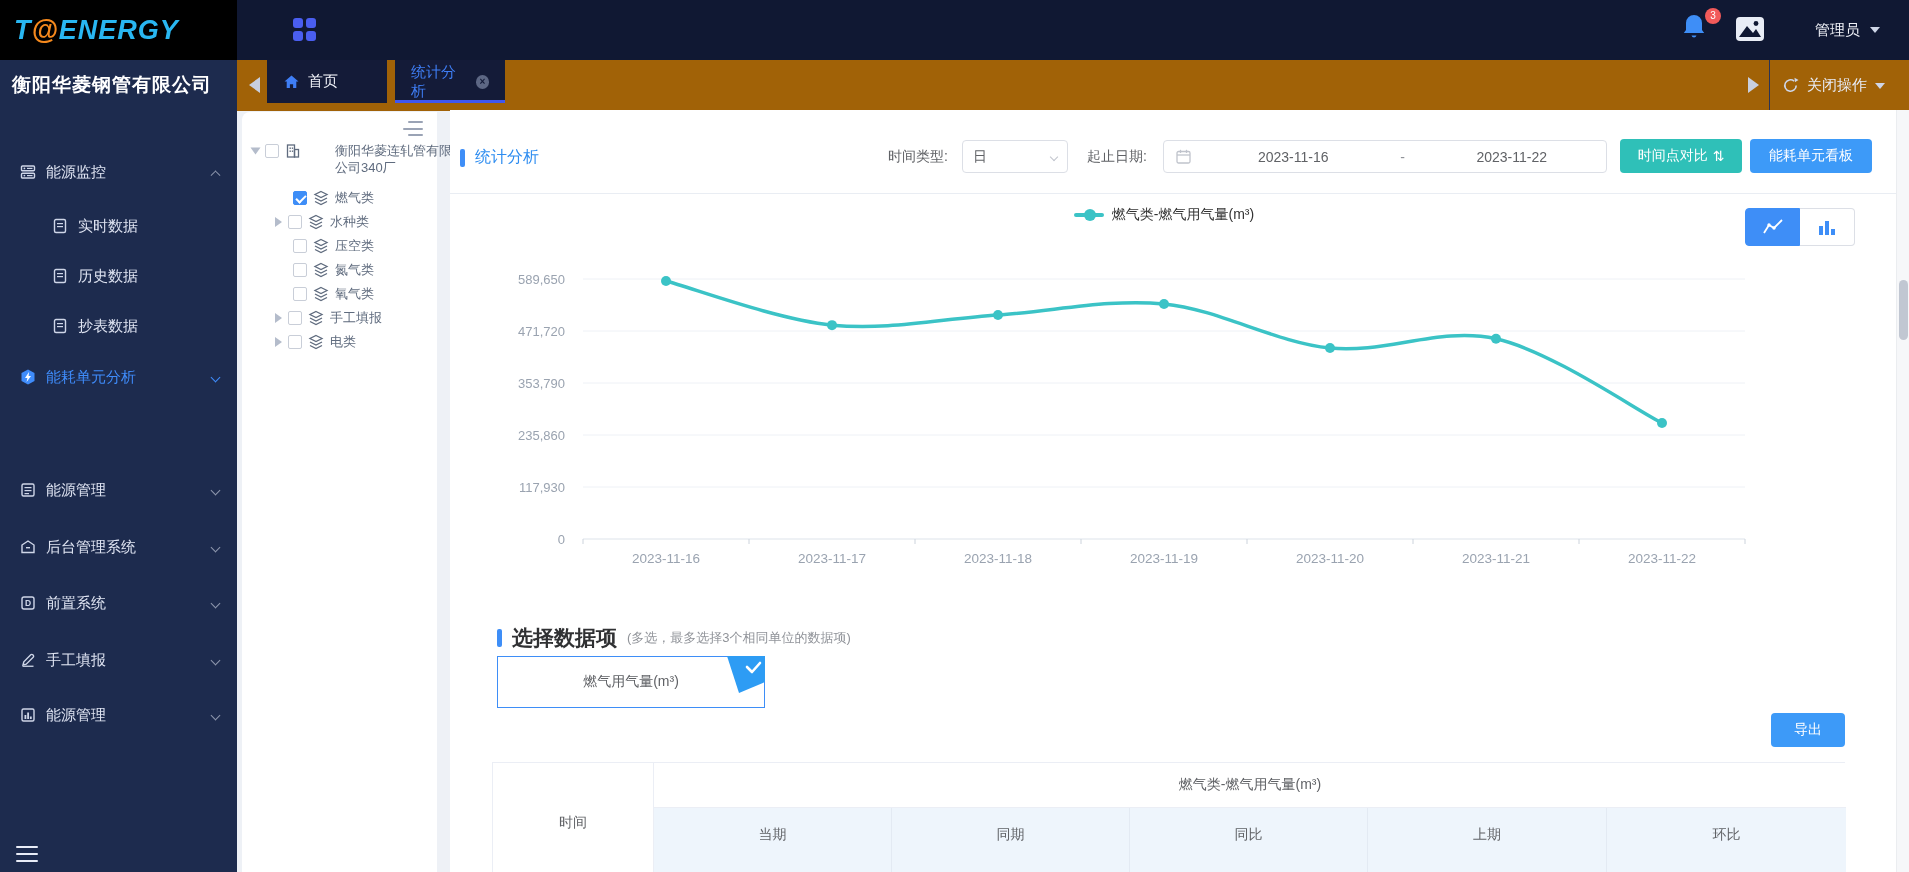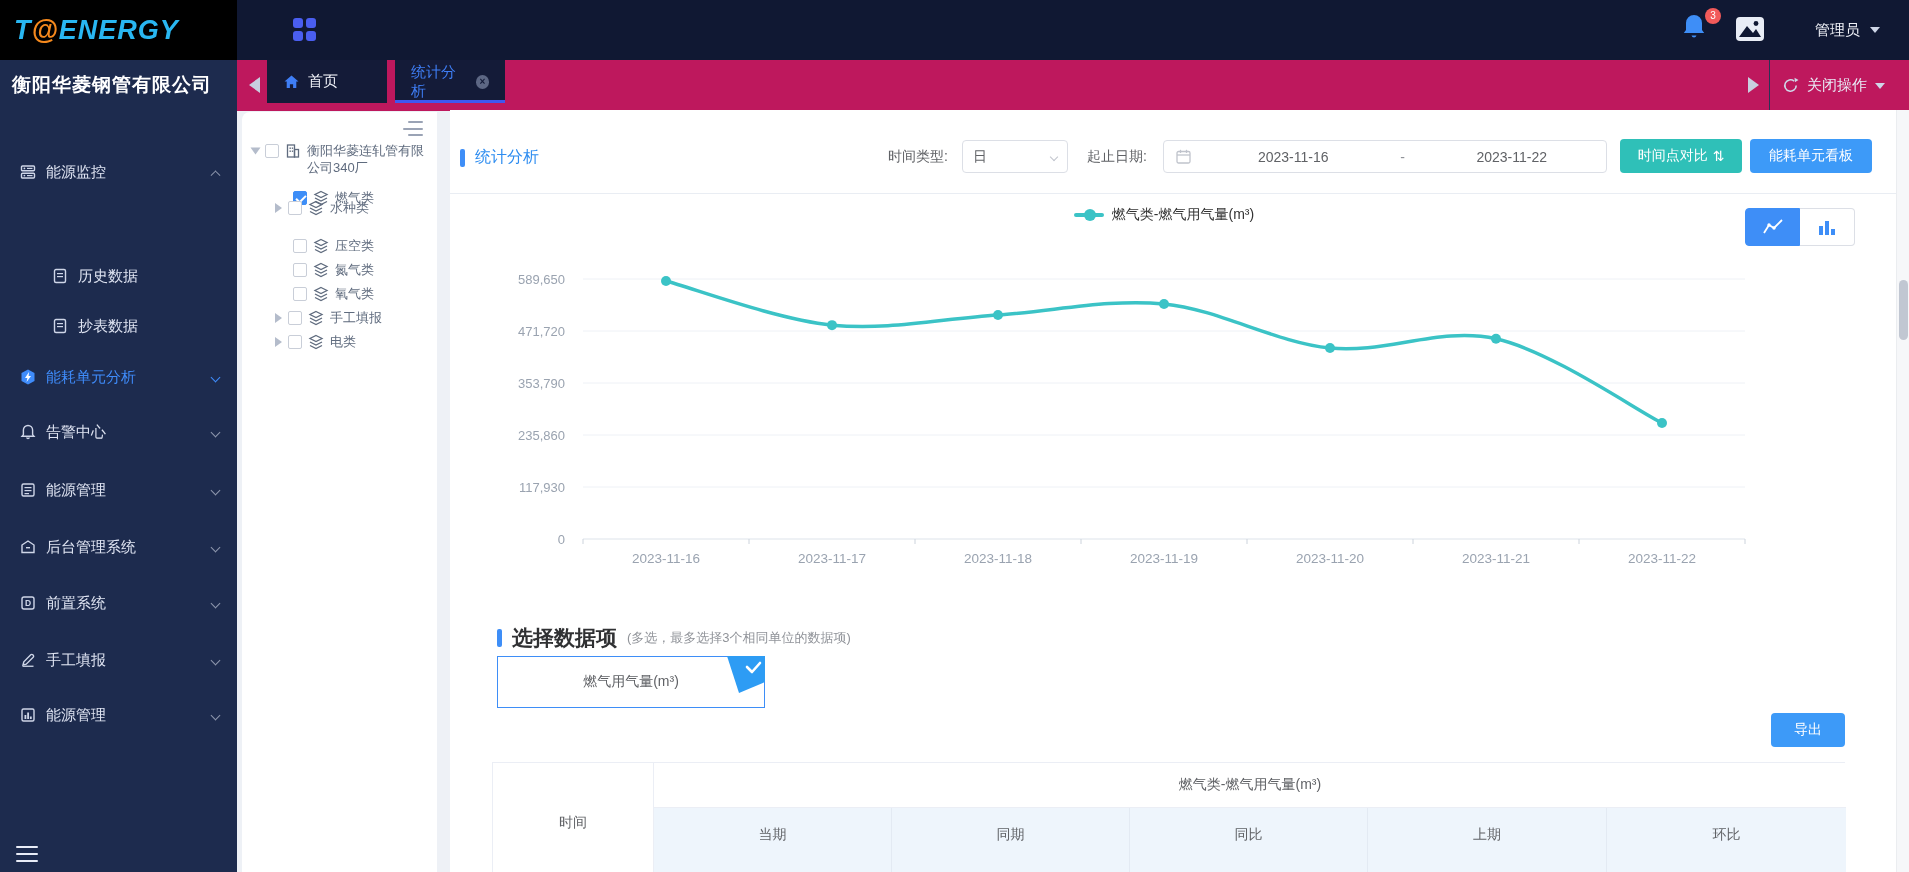--- a/index.html
+++ b/index.html
@@ -27,42 +27,42 @@
   .topbar { position:absolute; left:237px; top:0; width:1672px; height:60px; background:#101833; }
   .grid-icon { position:absolute; left:56px; top:18px; width:24px; height:24px; display:grid; grid-template-columns:10px 10px; grid-template-rows:10px 10px; gap:3px; cursor:pointer; }
   .grid-icon i { background:#4a5ef0; border-radius:3px; }
   .bell-wrap { position:absolute; left:1444px; top:12px; width:34px; height:36px; cursor:pointer; }
   .badge { position:absolute; right:-6px; top:-4px; min-width:16px; height:16px; border-radius:8px; background:#f25a5a; color:#fff; font-size:10px; line-height:16px; text-align:center; padding:0 3px; }
   .pic-icon { position:absolute; left:1498px; top:16px; cursor:pointer; }
   .user { position:absolute; left:1578px; top:0; height:60px; display:flex; align-items:center; gap:10px; color:#f0f2f8; font-size:15px; cursor:pointer; }
   .caret-down { width:0; height:0; border-left:5px solid transparent; border-right:5px solid transparent; border-top:6px solid #cfd6e8; display:inline-block; }
 
   
-  .tabbar { position:absolute; left:237px; top:60px; width:1672px; height:51px; background:#be185d; }
+  .tabbar { position:absolute; left:237px; top:60px; width:1672px; height:51px; background:#a16207; }
   .tab-back { position:absolute; left:12px; top:17px; width:0; height:0; border-top:8px solid transparent; border-bottom:8px solid transparent; border-right:11px solid #c8cfdf; cursor:pointer; }
   .tab-fwd  { position:absolute; right:150px; top:17px; width:0; height:0; border-top:8px solid transparent; border-bottom:8px solid transparent; border-left:11px solid #c8cfdf; cursor:pointer; }
   .tab { position:absolute; top:0; height:43px; background:#141b38; display:flex; align-items:center; gap:8px; padding:0 16px; font-size:15px; color:#f0f2f8; cursor:pointer; }
   .tab.home { left:30px; width:120px; }
   .tab.stat { left:158px; width:110px; color:#3f7ef5; }
   .tab.stat::after { content:""; position:absolute; left:0; bottom:0; width:100%; height:3px; background:#3f57f0; }
   .tab-close { width:14px; height:14px; border-radius:50%; background:#5d6784; color:#141b38; font-size:10px; line-height:14px; text-align:center; font-weight:bold; }
   .tab-actions { position:absolute; right:0; top:0; height:51px; width:140px; border-left:1px solid #2a3357; display:flex; align-items:center; gap:8px; padding-left:12px; color:#e8ecf7; font-size:15px; cursor:pointer; }
 
   
   .tree-panel { position:absolute; left:242px; top:112px; width:195px; height:760px; background:#fff; border-radius:8px 0 0 0; z-index:2; }
   .tree-toggle { position:absolute; right:14px; top:9px; width:20px; height:15px; cursor:pointer; display:flex; flex-direction:column; justify-content:space-between; }
   .tree-toggle i { height:2px; background:#9aa3b5; border-radius:1px; }
   .tree-toggle i:nth-child(1){ margin-left:5px; } .tree-toggle i:nth-child(3){ margin-left:5px; }
   .tnode { position:absolute; display:flex; align-items:center; gap:6px; font-size:13px; color:#5f6b7e; cursor:pointer; white-space:nowrap; }
   .tcaret { width:0; height:0; border-top:5px solid transparent; border-bottom:5px solid transparent; border-left:7px solid #b4bccb; display:inline-block; }
   .tcaret.open { transform:rotate(90deg); }
   .cb { width:14px; height:14px; border:1px solid #c9ced8; border-radius:2px; background:#fff; flex:0 0 14px; position:relative; }
   .cb.checked { background:#3e8ef7; border-color:#3e8ef7; }
   .cb.checked::after { content:""; position:absolute; left:4px; top:1px; width:4px; height:8px; border-right:2px solid #fff; border-bottom:2px solid #fff; transform:rotate(45deg); }
-  .tlabel.wrap { white-space:normal; width:118px; line-height:17px; }
+  .tlabel.wrap { white-space:normal; width:118px; line-height:17px;margin-left:28px; }
 
   
   .main { position:absolute; left:450px; top:110px; width:1446px; height:762px; background:#fff; overflow:hidden; z-index:2; }
   .sec-title { position:absolute; display:flex; align-items:center; gap:10px; }
   .sec-bar { width:5px; height:18px; background:#3e8ef7; border-radius:2px; }
   .title-blue { color:#2d8cf0; font-size:16px; }
   .flabel { position:absolute; font-size:14px; color:#606266; line-height:33px; }
   .select { position:absolute; left:512px; top:30px; width:106px; height:33px; border:1px solid #dcdfe6; border-radius:4px; display:flex; align-items:center; padding:0 10px; font-size:14px; color:#606266; cursor:pointer; background:#fff; }
   .select .chev { margin-left:auto; border-color:#c0c4cc; width:6px; height:6px; }
   .daterange { position:absolute; left:713px; top:30px; width:444px; height:33px; border:1px solid #dcdfe6; border-radius:4px; display:flex; align-items:center; font-size:14px; color:#606266; background:#fff; cursor:pointer; }
@@ -118,51 +118,51 @@
         <rect x="1.5" y="2" width="13" height="4.8" rx="1" fill="none" stroke="#cfd6e8" stroke-width="1.4"></rect>
         <rect x="1.5" y="9.2" width="13" height="4.8" rx="1" fill="none" stroke="#cfd6e8" stroke-width="1.4"></rect>
         <circle cx="4.4" cy="4.4" r="0.9" fill="#cfd6e8"></circle>
         <circle cx="4.4" cy="11.6" r="0.9" fill="#cfd6e8"></circle>
         <rect x="7" y="3.8" width="5.5" height="1.2" fill="#cfd6e8"></rect>
         <rect x="7" y="11" width="5.5" height="1.2" fill="#cfd6e8"></rect>
       </svg>
     <span>能源监控</span>
     <span class="chev up"></span>
   </div>
-  <div class="mitem sub" style="top:256px">
+  <div class="mitem sub" style="top:206px">
     <svg class="micon" viewBox="0 0 16 16">
         <rect x="2.5" y="1.5" width="11" height="13" rx="1.5" fill="none" stroke="#cfd6e8" stroke-width="1.4"></rect>
         <rect x="5" y="5" width="6" height="1.2" fill="#cfd6e8"></rect>
         <rect x="5" y="8" width="6" height="1.2" fill="#cfd6e8"></rect>
       </svg>
-    <span>历史数据</span>
-  </div>
-  <div class="mitem sub" style="top:306px">
+    <span>实时数据</span>
+  </div>
+  <div class="mitem sub" style="top:256px">
     <svg class="micon" viewBox="0 0 16 16">
         <rect x="2.5" y="1.5" width="11" height="13" rx="1.5" fill="none" stroke="#cfd6e8" stroke-width="1.4"></rect>
         <rect x="5" y="5" width="6" height="1.2" fill="#cfd6e8"></rect>
         <rect x="5" y="8" width="6" height="1.2" fill="#cfd6e8"></rect>
       </svg>
+    <span>历史数据</span>
+  </div>
+  <div class="mitem sub" style="top:306px">
+    <svg class="micon" viewBox="0 0 16 16">
+        <rect x="2.5" y="1.5" width="11" height="13" rx="1.5" fill="none" stroke="#cfd6e8" stroke-width="1.4"></rect>
+        <rect x="5" y="5" width="6" height="1.2" fill="#cfd6e8"></rect>
+        <rect x="5" y="8" width="6" height="1.2" fill="#cfd6e8"></rect>
+      </svg>
     <span>抄表数据</span>
   </div>
 
   <div class="mitem active" style="top:357px">
     <svg class="micon" viewBox="0 0 16 16">
         <polygon points="8,0.5 14.5,4 14.5,12 8,15.5 1.5,12 1.5,4" fill="#3f8cfb"></polygon>
         <polygon points="9,3 5,9 7.4,9 6.6,13 11,7 8.6,7" fill="#fff"></polygon>
       </svg>
     <span>能耗单元分析</span>
-    <span class="chev"></span>
-  </div>
-  <div class="mitem" style="top:412px">
-    <svg class="micon" viewBox="0 0 16 16">
-        <path d="M8 1.5 a4.6 4.6 0 0 1 4.6 4.6 V10.6 L14 12.3 H2 L3.4 10.6 V6.1 A4.6 4.6 0 0 1 8 1.5 Z" fill="none" stroke="#cfd6e8" stroke-width="1.4"></path>
-        <path d="M6.6 13.6 a1.5 1.5 0 0 0 2.8 0" fill="none" stroke="#cfd6e8" stroke-width="1.4"></path>
-      </svg>
-    <span>告警中心</span>
     <span class="chev"></span>
   </div>
   <div class="mitem" style="top:470px">
     <svg class="micon" viewBox="0 0 16 16">
         <rect x="2" y="2" width="12" height="12" rx="1.5" fill="none" stroke="#cfd6e8" stroke-width="1.4"></rect>
         <rect x="4.5" y="5" width="7" height="1.2" fill="#cfd6e8"></rect>
         <rect x="4.5" y="8" width="7" height="1.2" fill="#cfd6e8"></rect>
         <rect x="4.5" y="11" width="4.5" height="1.2" fill="#cfd6e8"></rect>
       </svg>
     <span>能源管理</span>
@@ -283,21 +283,21 @@
 
   <div class="tnode" style="left:51px; top:77px">
     <span class="cb checked"></span>
     <svg width="16" height="16" viewBox="0 0 16 16" style="flex:0 0 16px">
         <polygon points="8,1.5 14,4.5 8,7.5 2,4.5" fill="none" stroke="#5f6b7e" stroke-width="1.3"></polygon>
         <polyline points="2,8 8,11 14,8" fill="none" stroke="#5f6b7e" stroke-width="1.3"></polyline>
         <polyline points="2,11.5 8,14.5 14,11.5" fill="none" stroke="#5f6b7e" stroke-width="1.3"></polyline>
       </svg>
     <span class="tlabel">燃气类</span>
   </div>
-  <div class="tnode" style="left:33px; top:87px">
+  <div class="tnode" style="left:33px; top:101px">
     <span class="tcaret"></span>
     <span class="cb"></span>
     <svg width="16" height="16" viewBox="0 0 16 16" style="flex:0 0 16px">
         <polygon points="8,1.5 14,4.5 8,7.5 2,4.5" fill="none" stroke="#5f6b7e" stroke-width="1.3"></polygon>
         <polyline points="2,8 8,11 14,8" fill="none" stroke="#5f6b7e" stroke-width="1.3"></polyline>
         <polyline points="2,11.5 8,14.5 14,11.5" fill="none" stroke="#5f6b7e" stroke-width="1.3"></polyline>
       </svg>
     <span class="tlabel">水种类</span>
   </div>
   <div class="tnode" style="left:51px; top:125px">

